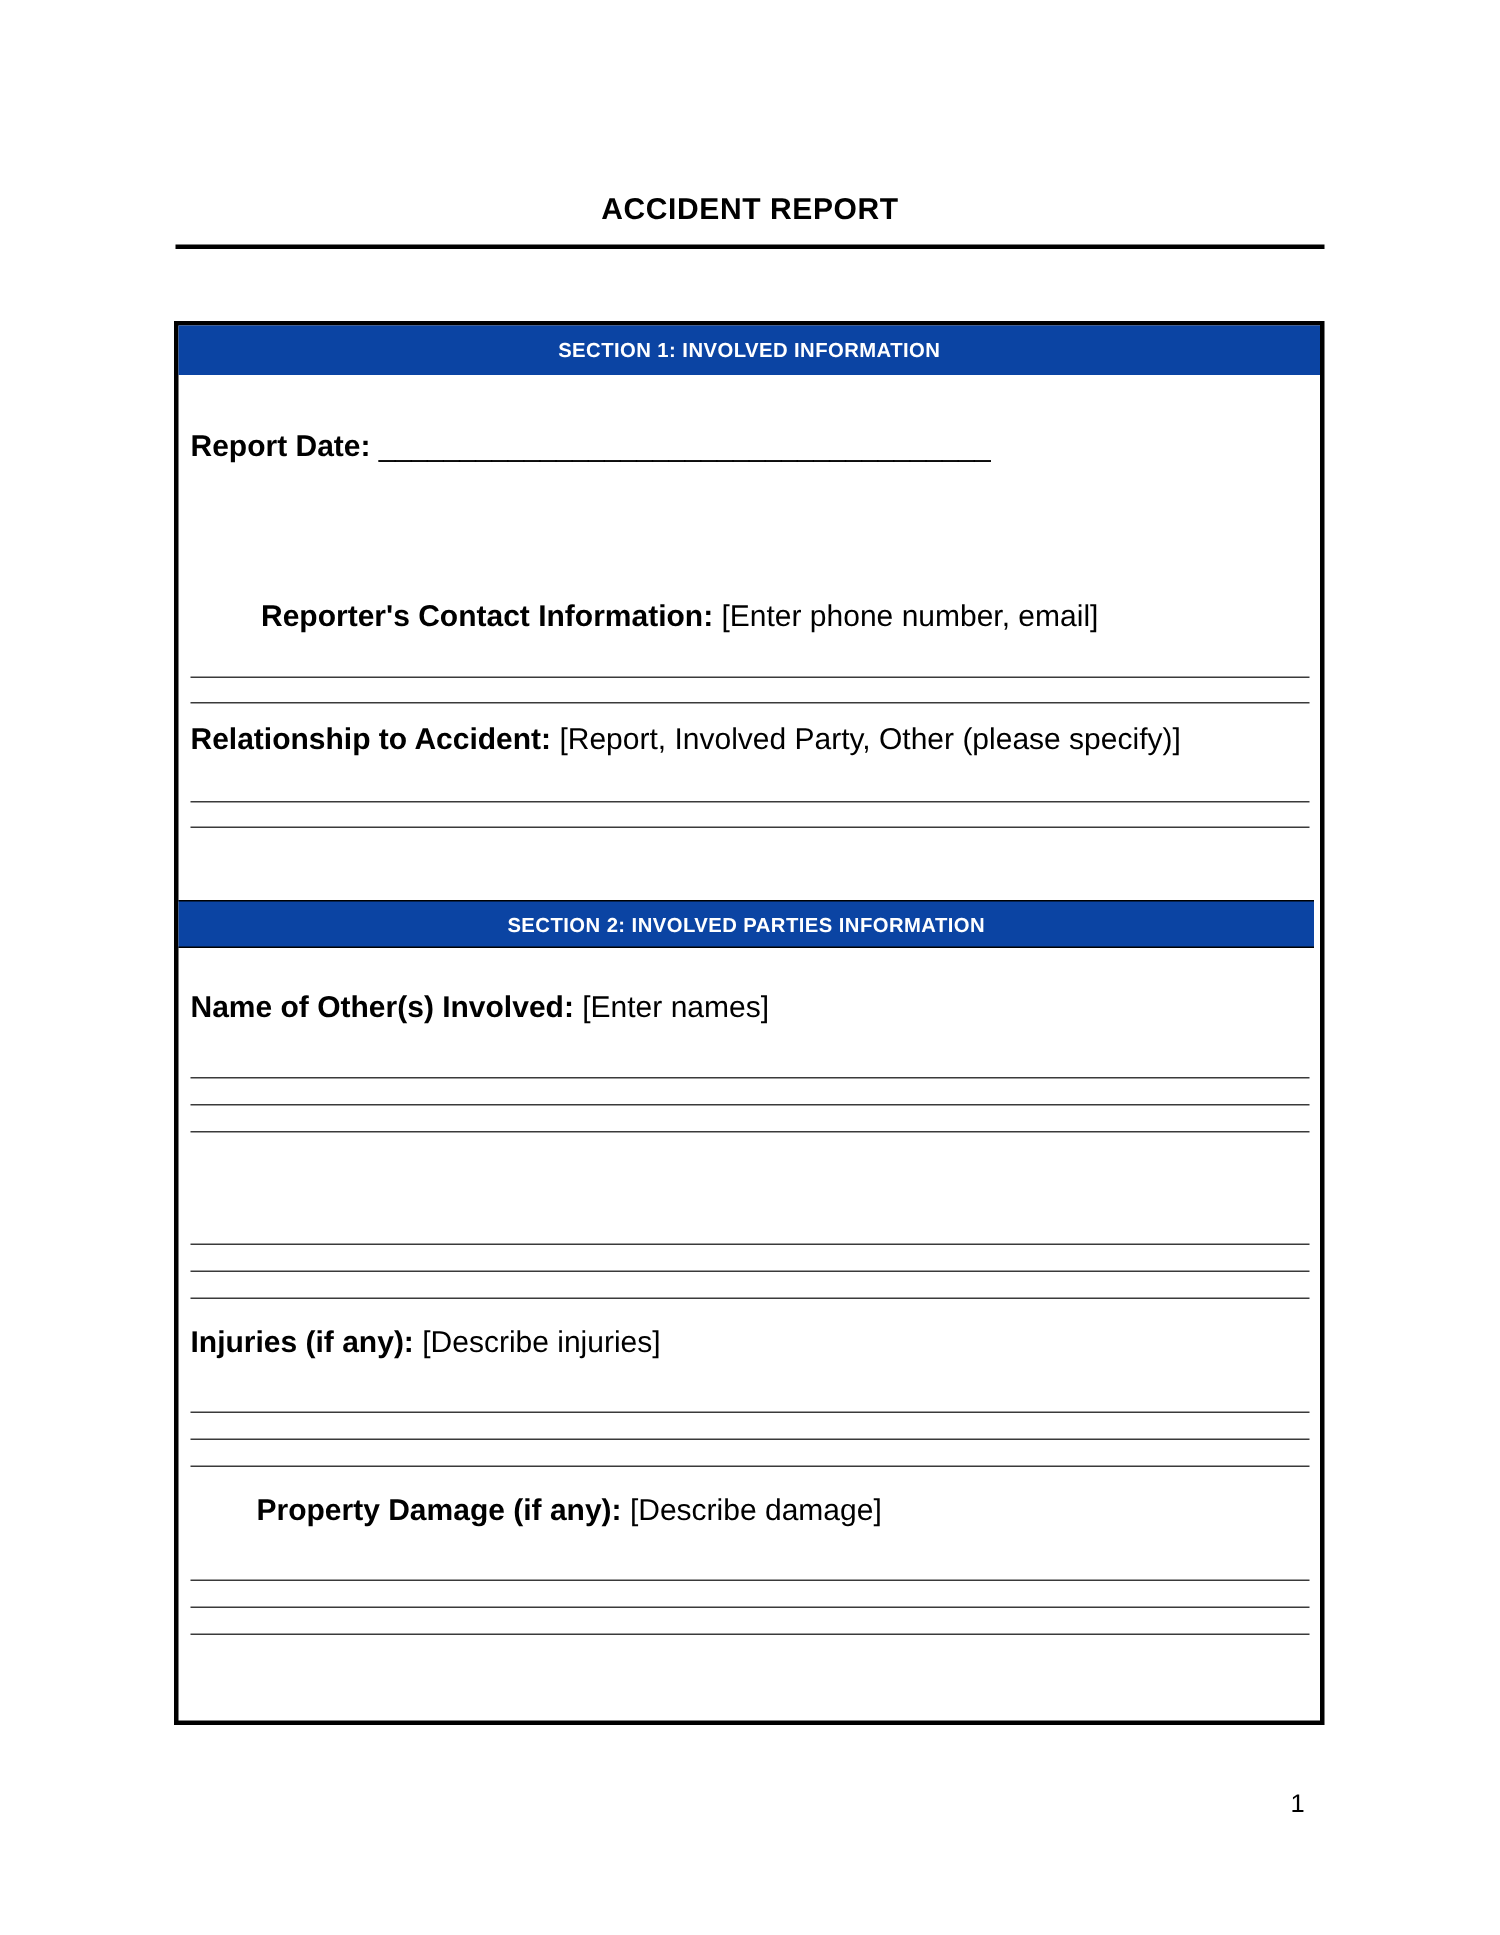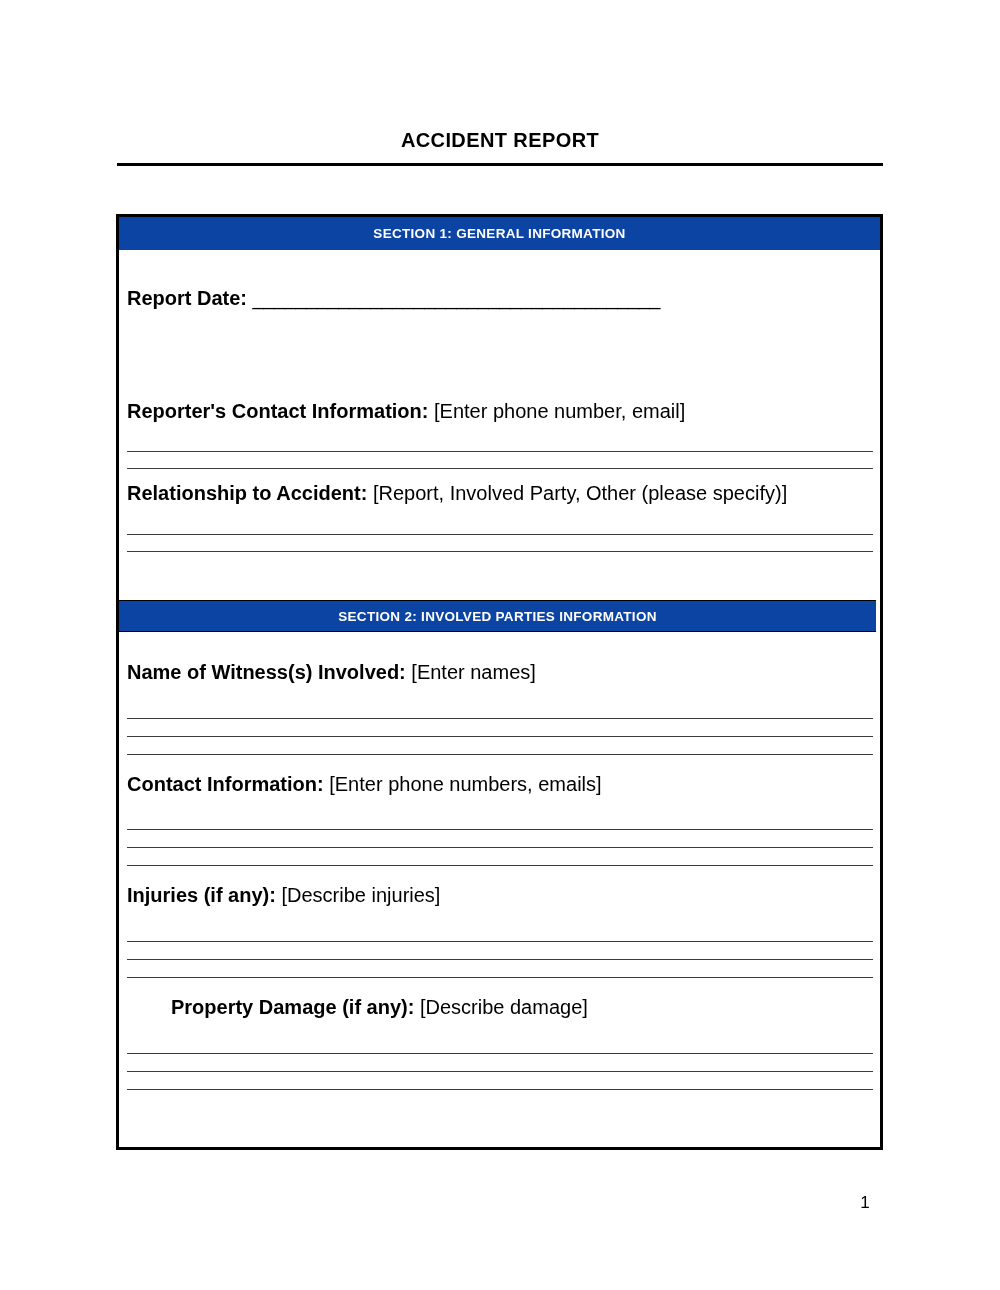--- a/index.html
+++ b/index.html
@@ -129,61 +129,57 @@
 <body>
 
 <div class="page">
 
   <div class="doc-title">ACCIDENT REPORT</div>
   <div class="title-rule"></div>
 
   <div class="doc-box">
 
     <div class="section-bar s1">
-      <span>SECTION 1: GENERAL INFORMATION</span>
+      <span>SECTION 1: INVOLVED INFORMATION</span>
     </div>
 
     <div class="field" style="top:72px;">
       <span class="lbl">Report Date:</span>
       <span class="ul">______________________________________</span>
     </div>
 
 
 
 
-    <div class="field" style="top:185px;">
+    <div class="field" style="top:185px;margin-left:47px;">
       <span class="lbl">Reporter's Contact Information:</span>
       <span class="ph">[Enter phone number, email]</span>
     </div>
     <div class="rule" style="top:234px;"></div>
     <div class="rule" style="top:251px;"></div>
 
     <div class="field" style="top:267px;">
       <span class="lbl">Relationship to Accident:</span>
       <span class="ph">[Report, Involved Party, Other (please specify)]</span>
     </div>
     <div class="rule" style="top:317px;"></div>
     <div class="rule" style="top:334px;"></div>
 
     <div class="section-bar s2">
       <span>SECTION 2: INVOLVED PARTIES INFORMATION</span>
     </div>
 
     <div class="field" style="top:446px;">
-      <span class="lbl">Name of Witness(s) Involved:</span>
+      <span class="lbl">Name of Other(s) Involved:</span>
       <span class="ph">[Enter names]</span>
     </div>
     <div class="rule" style="top:501px;"></div>
     <div class="rule" style="top:519px;"></div>
     <div class="rule" style="top:537px;"></div>
 
-    <div class="field" style="top:558px;">
-      <span class="lbl">Contact Information:</span>
-      <span class="ph">[Enter phone numbers, emails]</span>
-    </div>
     <div class="rule" style="top:612px;"></div>
     <div class="rule" style="top:630px;"></div>
     <div class="rule" style="top:648px;"></div>
 
     <div class="field" style="top:669px;">
       <span class="lbl">Injuries (if any):</span>
       <span class="ph">[Describe injuries]</span>
     </div>
     <div class="rule" style="top:724px;"></div>
     <div class="rule" style="top:742px;"></div>

